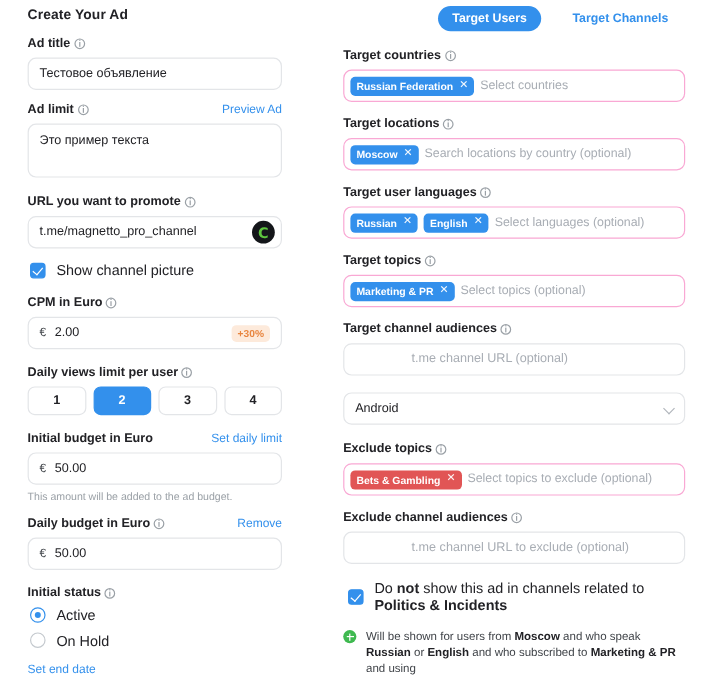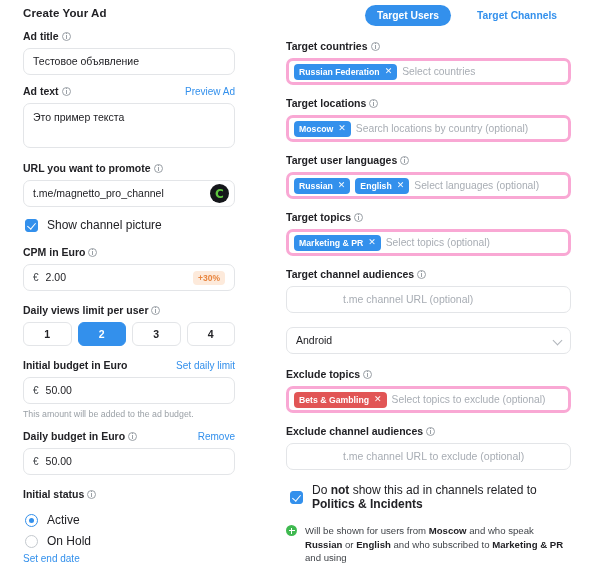--- a/index.html
+++ b/index.html
@@ -99,21 +99,21 @@
   }
   .cbox.on { background: #3390ec; border-color: #3390ec; }
   .cbox.on::after {
     content: ""; position: absolute; left: 3px; top: 1.5px;
     width: 4px; height: 7px;
     border-right: 1.6px solid #fff; border-bottom: 1.6px solid #fff;
     transform: rotate(40deg);
   }
   .check-label { font-size: 12px; color: #222226; line-height: 14px; }
 
-  .radio-row { display: flex; align-items: flex-end; gap: 9px; height: 21px; }
+  .radio-row { display: flex; align-items: flex-start; gap: 9px; height: 21px; }
   .radio {
     width: 13px; height: 13px; border-radius: 50%; flex: 0 0 auto;
     border: 1.5px solid #c4c9ce; background: #fff; position: relative;
   }
   .radio.on { border-color: #3390ec; border-width: 1.5px; }
   .radio.on::after {
     content: ""; position: absolute; left: 2.5px; top: 2.5px;
     width: 5px; height: 5px; border-radius: 50%; background: #3390ec;
   }
 
@@ -132,21 +132,21 @@
     gap: 14px; margin-bottom: 14px; padding-right: 2px;
   }
   .tab {
     font-size: 10.3px; font-weight: bold; color: #3390ec;
     padding: 4px 12px; border-radius: 11px; line-height: 13px;
   }
   .tab.active { background: #3390ec; color: #fff; }
 
   
   .chip-input {
-    width: 100%; min-height: 27px; border: 3px solid #f9a8d4; border-radius: 7px;
+    width: 100%; min-height: 27px; border: 1px solid #f9a8d4; border-radius: 7px;
     background: #fff; display: flex; align-items: center; gap: 5px;
     padding: 0 8px 0 5px;
   }
   .chip {
     display: inline-flex; align-items: center; gap: 5px;
     background: #3390ec; color: #fff; border-radius: 4px;
     font-size: 8.7px; font-weight: bold; height: 16px; padding: 0 5px;
     white-space: nowrap; line-height: 16px;
   }
   .chip.red { background: #e15555; }
@@ -201,21 +201,21 @@
         </div>
       </div>
       <div class="input">
         <span>Тестовое объявление</span>
       </div>
     </div>
 
     <div class="field">
       <div class="label-row">
         <div class="label">
-          <span>Ad text</span>
+          <span>Ad limit</span>
           <span class="info-i"></span>
         </div>
         <div class="link">Preview Ad</div>
       </div>
       <div class="input tall">
         <span>Это пример текста</span>
       </div>
     </div>
 
     <div class="field" style="margin-top:14px;">

